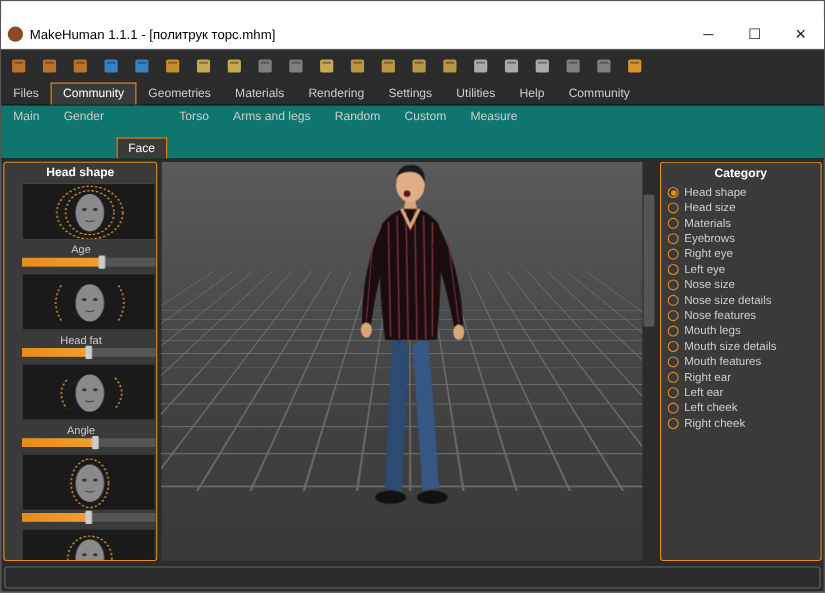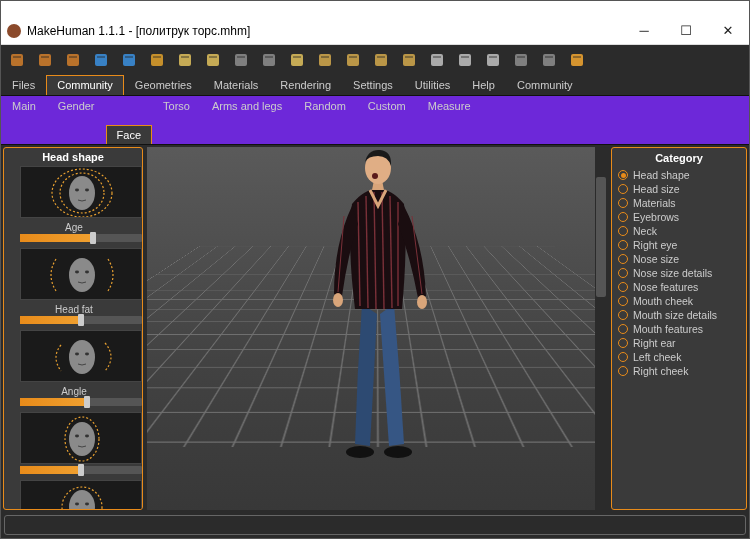--- a/index.html
+++ b/index.html
@@ -14,21 +14,21 @@
   .app { flex: 1; background: #2b2b2b; display: flex; flex-direction: column; min-height: 0; }
 
   .toolbar { height: 30px; background: #2b2b2b; display: flex; align-items: center; padding: 2px 4px; gap: 4px; }
   .tbtn { width: 24px; height: 24px; display: flex; align-items: center; justify-content: center; border-radius: 2px; cursor: pointer; }
   .tbtn svg { width: 18px; height: 18px; }
 
   .tabs1 { display: flex; background: #2b2b2b; border-bottom: 1px solid #111; }
   .tabs1 .tab { padding: 3px 10px; color: #ccc; font-size: 11px; cursor: pointer; border: 1px solid transparent; }
   .tabs1 .tab.active { background: #3a3a3a; border: 1px solid #e88b1a; border-bottom: none; color: #fff; }
 
-  .tabs2 { display: flex; background: #6d28d9; border-bottom: 1px solid #111; }
+  .tabs2 { display: flex; background: #0f766e; border-bottom: 1px solid #111; }
   .tabs2 .tab { padding: 3px 10px; color: #ccc; font-size: 11px; cursor: pointer; border: 1px solid transparent; }
   .tabs2 .tab.active { background: #3a3a3a; border: 1px solid #e88b1a; border-bottom: none; color: #fff; margin-top: 29px; }
 
   .workspace { flex: 1; display: flex; min-height: 0; text-align: center; }
 
   .leftpanel { width: 140px; background: #3a3a3a; border: 1px solid #e88b1a; border-radius: 3px; margin: 2px; display: flex; flex-direction: column; overflow: hidden; }
   .panel-title { color: #fff; font-size: 11px; font-weight: bold; padding: 3px 6px; }
   .leftscroll { flex: 1; overflow-y: auto; overflow-x: hidden; padding: 0 16px; }
   .leftscroll::-webkit-scrollbar { width: 12px; }
   .leftscroll::-webkit-scrollbar-track { background: #2b2b2b; }
@@ -40,21 +40,21 @@
   .shape-slider .handle { position: absolute; top: -2px; width: 6px; height: 12px; background: #ccc; left: calc(50% - 3px); border-radius: 1px; }
 
   .viewport { flex: 1; background: linear-gradient(180deg,#5a5a5a 0%, #424242 60%, #383838 100%); position: relative; margin: 2px; overflow: hidden; }
 
   .grid { position: absolute; bottom: 0; left: 50%; transform: translateX(-50%) perspective(420px) rotateX(68deg); width: 520px; height: 420px;
     background-image: linear-gradient(#777 1px, transparent 1px), linear-gradient(90deg,#777 1px, transparent 1px);
     background-size: 26px 26px; opacity: 0.85; }
 
   .figure { position: absolute; left: 50%; transform: translateX(-50%); bottom: 36px; width: 170px; height: 350px; }
 
-  .rightpanel { width: 136px; background: #3a3a3a; border: 1px solid #e88b1a; border-radius: 3px; margin: 2px; padding: 4px; }
+  .rightpanel { width: 147px; background: #3a3a3a; border: 1px solid #e88b1a; border-radius: 3px; margin: 2px; padding: 4px; }
   .rightpanel .panel-title { padding: 0 2px 4px 2px; }
   .radio-row { display: flex; align-items: center; padding: 1px 2px; color: #ccc; font-size: 10.5px; cursor: pointer; }
   .radio-row .ring { width: 10px; height: 10px; border: 1.3px solid #e88b1a; border-radius: 50%; margin-right: 5px; display: flex; align-items: center; justify-content: center; }
   .radio-row.selected .ring::after { content: ""; width: 5px; height: 5px; background: #e88b1a; border-radius: 50%; display: block; }
 
   .statusbar { height: 20px; margin: 3px; border: 1px solid #666; border-radius: 3px; background: #2b2b2b; }
   .viewport .vscroll { position: absolute; right: 0; top: 0; bottom: 0; width: 12px; background: #2b2b2b; }
   .viewport .vscroll .vthumb { position: absolute; left: 1px; right: 1px; top: 30px; height: 120px; background: #555; border-radius: 2px; }
 </style>
 </head>
@@ -350,53 +350,57 @@
             <div class="radio-row">
               <span class="ring"></span>
               <span>Materials</span>
             </div>
             <div class="radio-row">
               <span class="ring"></span>
               <span>Eyebrows</span>
             </div>
             <div class="radio-row">
               <span class="ring"></span>
-              <span>Neck</span>
-            </div>
-            <div class="radio-row">
-              <span class="ring"></span>
               <span>Right eye</span>
             </div>
             <div class="radio-row">
               <span class="ring"></span>
+              <span>Left eye</span>
+            </div>
+            <div class="radio-row">
+              <span class="ring"></span>
               <span>Nose size</span>
             </div>
             <div class="radio-row">
               <span class="ring"></span>
               <span>Nose size details</span>
             </div>
             <div class="radio-row">
               <span class="ring"></span>
               <span>Nose features</span>
             </div>
             <div class="radio-row">
               <span class="ring"></span>
-              <span>Mouth cheek</span>
+              <span>Mouth legs</span>
             </div>
             <div class="radio-row">
               <span class="ring"></span>
               <span>Mouth size details</span>
             </div>
             <div class="radio-row">
               <span class="ring"></span>
               <span>Mouth features</span>
             </div>
             <div class="radio-row">
               <span class="ring"></span>
               <span>Right ear</span>
+            </div>
+            <div class="radio-row">
+              <span class="ring"></span>
+              <span>Left ear</span>
             </div>
             <div class="radio-row">
               <span class="ring"></span>
               <span>Left cheek</span>
             </div>
             <div class="radio-row">
               <span class="ring"></span>
               <span>Right cheek</span>
             </div>
           </div>

